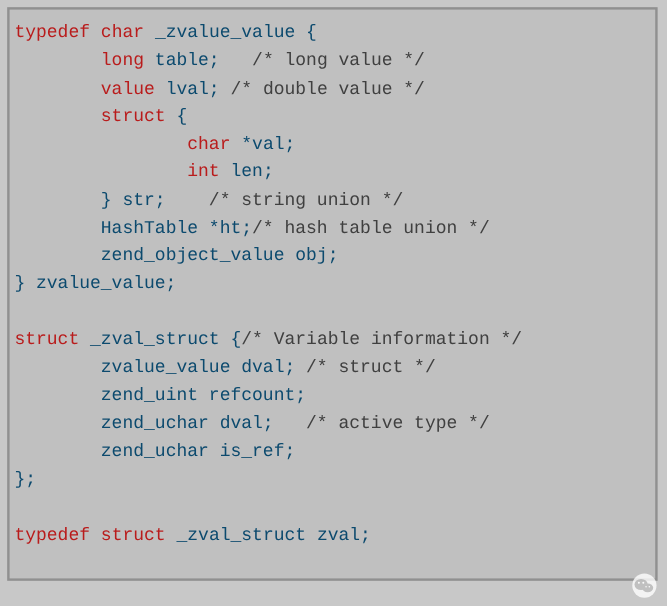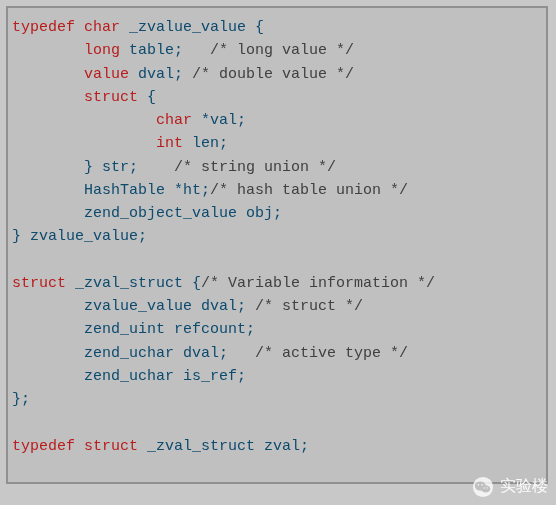--- a/index.html
+++ b/index.html
@@ -45,21 +45,21 @@
     pointer-events: none;
   }
   .watermark svg { opacity: 0.92; }
 </style>
 </head>
 <body>
 
 <div class="code-panel">
 <pre><span class="kw">typedef</span><span class="nm"> </span><span class="kw">char</span><span class="nm"> </span><span class="nm">_zvalue_value {</span>
 <span class="nm">        </span><span class="kw">long</span><span class="nm"> </span><span class="nm">table;   </span><span class="cm">/* long value */</span>
-<span class="nm">        </span><span class="kw">value</span><span class="nm"> </span><span class="nm">dval; </span><span class="cm">/* double value */</span>
+<span class="nm">        </span><span class="kw">value</span><span class="nm"> </span><span class="nm">lval; </span><span class="cm">/* double value */</span>
 <span class="nm">        </span><span class="kw">struct</span><span class="nm"> </span><span class="nm">{</span>
 <span class="nm">                </span><span class="kw">char</span><span class="nm"> </span><span class="nm">*val;</span>
 <span class="nm">                </span><span class="kw">int</span><span class="nm"> </span><span class="nm">len;</span>
 <span class="nm">        </span><span class="nm">} str;    </span><span class="cm">/* string union */</span>
 <span class="nm">        </span><span class="nm">HashTable *ht;</span><span class="cm">/* hash table union */</span>
 <span class="nm">        </span><span class="nm">zend_object_value obj;</span>
 <span class="nm">} zvalue_value;</span>
 
 <span class="kw">struct</span><span class="nm"> </span><span class="nm">_zval_struct {</span><span class="cm">/* Variable information */</span>
 <span class="nm">        </span><span class="nm">zvalue_value dval; </span><span class="cm">/* struct */</span>
@@ -74,14 +74,13 @@
 <div class="watermark">
   <svg width="22" height="22" viewBox="0 0 24 24">
     <circle cx="12" cy="12" r="11" fill="rgba(255,255,255,0.85)"></circle>
     <ellipse cx="9" cy="11" rx="6" ry="5" fill="#c0c0c0"></ellipse>
     <ellipse cx="15" cy="14" rx="5" ry="4" fill="#c0c0c0"></ellipse>
     <circle cx="7" cy="9.5" r="0.9" fill="#fff"></circle>
     <circle cx="11" cy="9.5" r="0.9" fill="#fff"></circle>
     <circle cx="13.5" cy="13" r="0.7" fill="#fff"></circle>
     <circle cx="16.5" cy="13" r="0.7" fill="#fff"></circle>
   </svg>
-  <span>实验楼</span>
 </div>
 
 </body></html>

